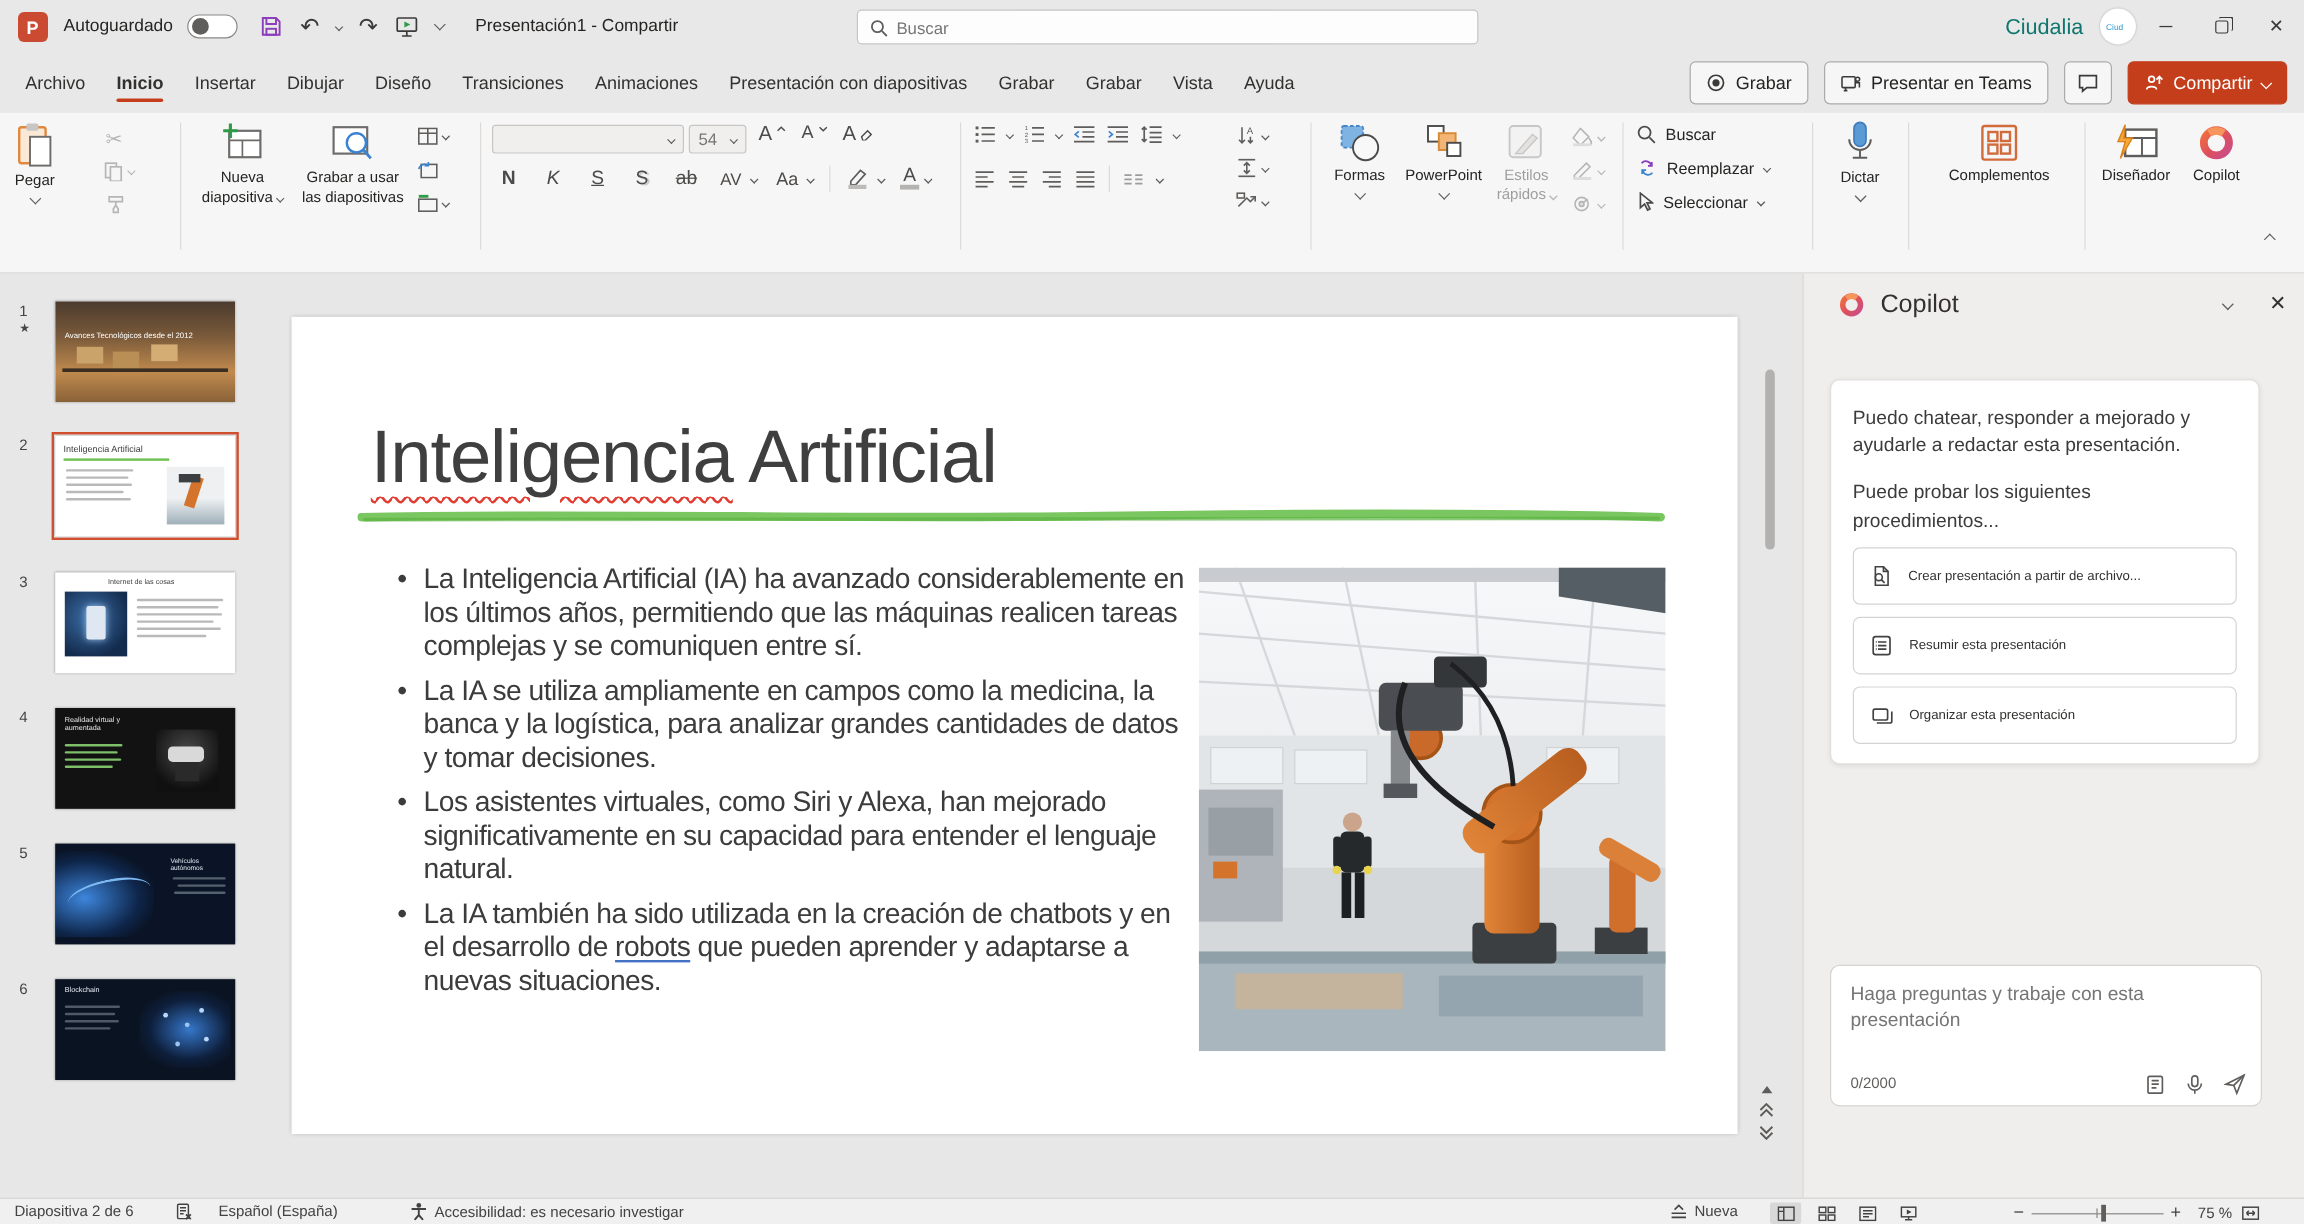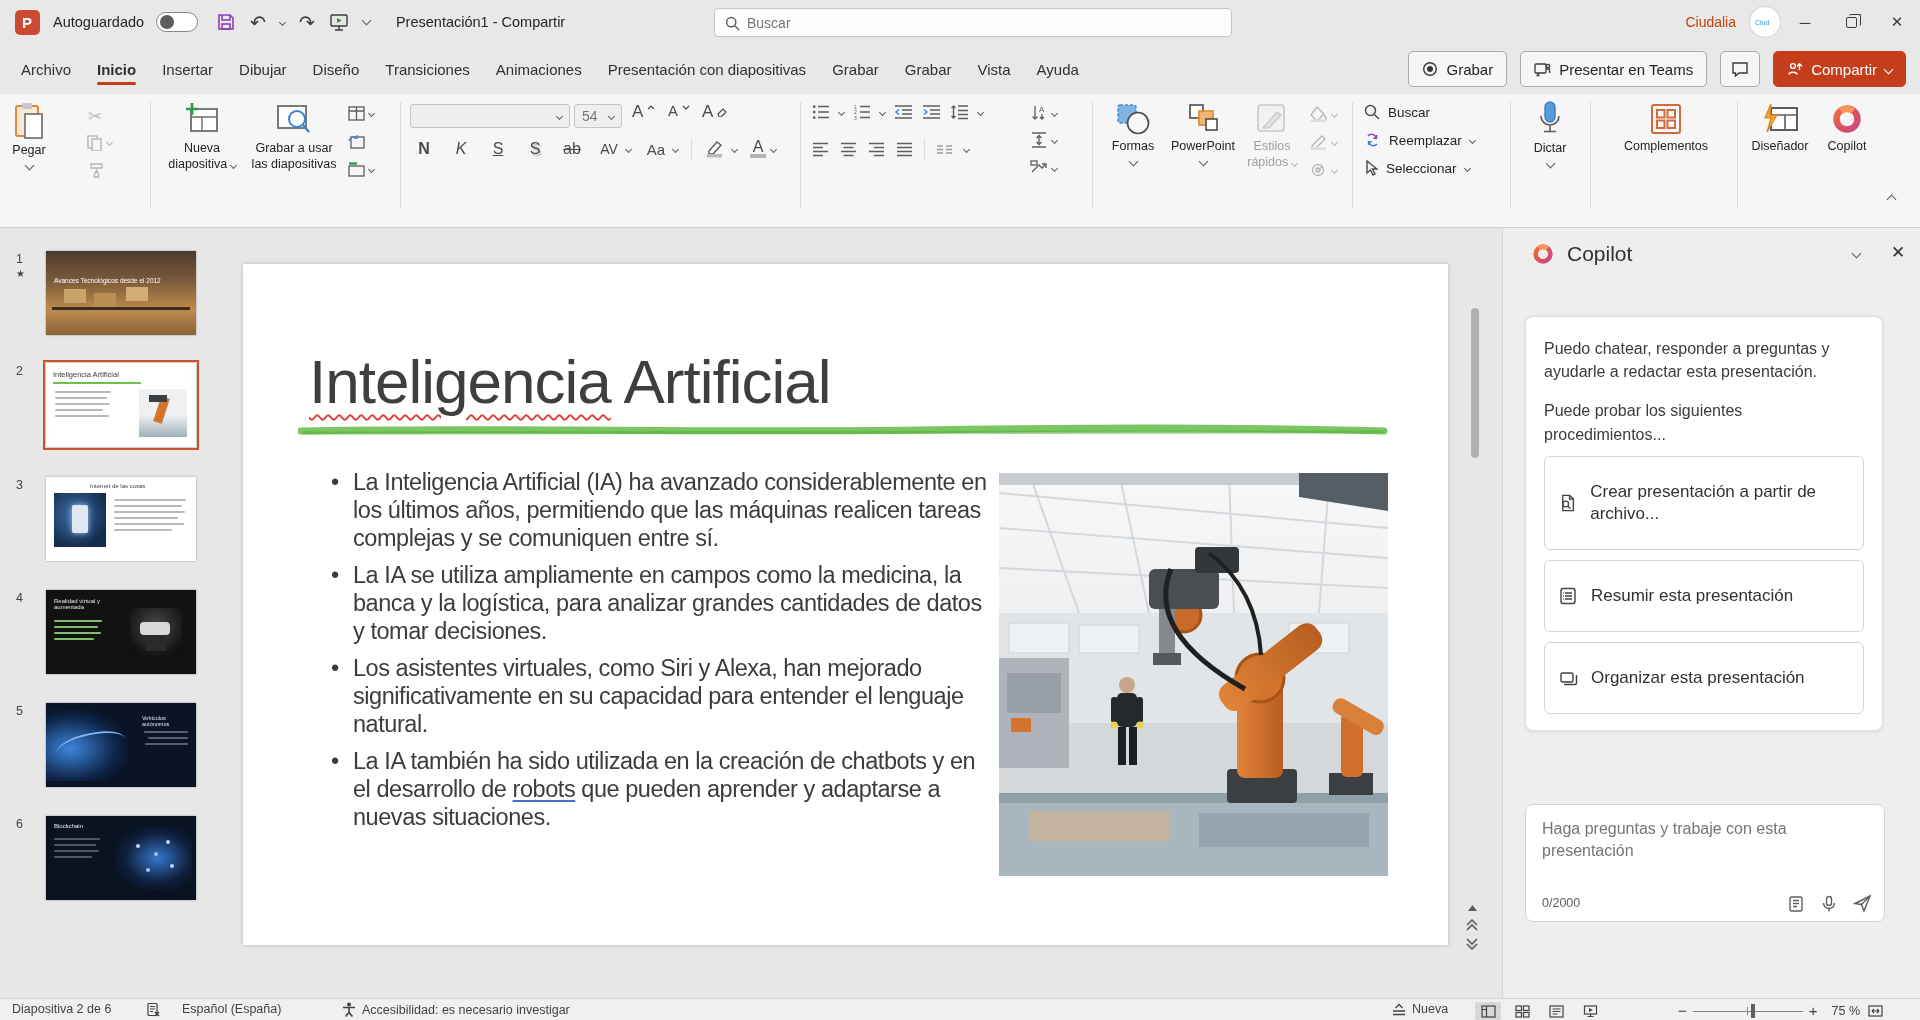--- a/index.html
+++ b/index.html
@@ -14,21 +14,21 @@
 .tb-txt{font-size:14.5px;color:#252423;margin-left:13px}
 .toggle{width:42px;height:20px;border-radius:10px;background:#fff;border:1px solid #8a8886;margin-left:12px;position:relative;flex:none}
 .toggle .knob{position:absolute;left:3px;top:2px;width:14px;height:14px;border-radius:50%;background:#605e5c}
 .qat{display:flex;align-items:center;gap:14px;margin-left:18px;color:#3b3a39}
 .qat .glyph{font-size:19px;line-height:1;color:#3b3a39}
 #doctitle{font-size:14.5px;color:#252423;margin-left:26px}
 #searchbox{position:absolute;left:714px;top:8px;width:518px;height:29px;background:#fdfdfd;border:1px solid #c8c6c4;border-radius:4px;display:flex;align-items:center;padding-left:32px}
 #searchbox input{border:none;outline:none;background:transparent;font-size:14px;color:#444;width:430px;font-family:"Liberation Sans",sans-serif}
 #searchbox svg{position:absolute;left:10px;top:7px}
 #userarea{position:absolute;right:140px;top:0;height:44px;display:flex;align-items:center;gap:14px}
-#username{font-size:14px;color:#c2410c}
+#username{font-size:18px;color:#0f766e}
 #avatar{width:30px;height:30px;border-radius:50%;background:#fff;box-shadow:0 0 2px rgba(0,0,0,.25);display:flex;align-items:center;justify-content:center}
 .winbtn{position:absolute;top:0;width:46px;height:44px;display:flex;align-items:center;justify-content:center;font-size:15px;color:#3b3a39}
 #btnmin{right:92px}#btnmax{right:46px}#btnclose{right:0}
 .restore{width:11px;height:11px;border:1.2px solid #3b3a39;border-radius:2px;position:relative}
 .restore::before{content:"";position:absolute;left:2px;top:-4px;width:11px;height:11px;border:1.2px solid #3b3a39;border-left:none;border-bottom:none;border-radius:2px}
 
 #tabsrow{position:absolute;top:44px;left:0;width:1920px;height:50px;background:#e8e8e8;display:flex;align-items:center;padding-left:8px}
 .tab{font-size:15px;color:#323130;padding:12px 13px;position:relative;white-space:nowrap}
 .tab.active{font-weight:700}
 .tab.active::after{content:"";position:absolute;left:13px;right:13px;bottom:5px;height:3px;border-radius:2px;background:#c43e1c}
@@ -67,21 +67,21 @@
 #vsbthumb{position:absolute;left:0;top:66px;width:8px;height:150px;background:#b3b1af;border-radius:4px}
 #slidenav{position:absolute;left:1466px;top:676px;display:flex;flex-direction:column;align-items:center;gap:7px;color:#5f5d5b}
 
 #copilot{position:absolute;left:1502px;top:0;width:418px;height:770px;background:#f0eeec;border-left:1px solid #d8d6d4}
 #cophead{position:absolute;left:28px;top:14px;display:flex;align-items:center;gap:12px}
 #cophead .t{font-size:21px;color:#323130}
 #copchv{position:absolute;left:350px;top:22px}
 #copclose{position:absolute;left:388px;top:14px;font-size:17px;color:#323130}
 #copcard{position:absolute;left:22px;top:88px;width:358px;background:#fff;border:1px solid #e1dfdd;border-radius:8px;box-shadow:0 1px 4px rgba(0,0,0,.08);padding:20px 18px 16px}
 #copcard .p{font-size:16px;line-height:1.45;color:#3b3b3b;margin-bottom:16px}
-.sugg{display:flex;align-items:center;gap:13px;border:1px solid #d6d4d2;border-radius:6px;background:#fff;padding:24px 13px;margin-top:10px;font-size:17px;color:#323130;line-height:1.3}
+.sugg{display:flex;align-items:center;gap:13px;border:1px solid #d6d4d2;border-radius:6px;background:#fff;padding:13px 13px;margin-top:10px;font-size:11px;color:#323130;line-height:1.3}
 #copinput{position:absolute;left:22px;top:576px;width:360px;height:118px;background:#fff;border:1px solid #d6d4d2;border-radius:8px}
 #copinput textarea{width:100%;height:70px;border:none;outline:none;resize:none;padding:13px 16px;font-size:16px;font-family:"Liberation Sans",sans-serif;color:#444;line-height:1.35;background:transparent}
 #copinput textarea::placeholder{color:#757575}
 #copcount{position:absolute;left:16px;bottom:11px;font-size:12.5px;color:#605e5c}
 #copicons{position:absolute;right:12px;bottom:8px;display:flex;align-items:center;gap:15px}
 
 #statusbar{position:absolute;top:998px;left:0;width:1920px;height:22px;background:#f0f0f0;border-top:1px solid #d6d4d2;font-size:12.5px;color:#424242}
 #statusbar .item{position:absolute;top:3px;display:flex;align-items:center;gap:6px}
 .viewico{width:26px;height:18px;display:flex;align-items:center;justify-content:center}
 .viewico.sel{background:#d8d8d8;border-radius:2px}
@@ -712,21 +712,21 @@
       <svg width="24" height="24" viewBox="0 0 34 34">
           <circle cx="17" cy="17" r="10.5" fill="none" stroke="url(#cg)" stroke-width="6.5"></circle>
           <path d="M11 9 a10.5 10.5 0 0 1 12 0" fill="none" stroke="#f6955c" stroke-width="6.5"></path>
         </svg>
       <span class="t">Copilot</span>
     </div>
     <span class="chv" id="copchv"></span>
     <span id="copclose">✕</span>
 
     <div id="copcard">
-      <div class="p">Puedo chatear, responder a preguntas y ayudarle a redactar esta presentación.</div>
+      <div class="p">Puedo chatear, responder a mejorado y ayudarle a redactar esta presentación.</div>
       <div class="p" style="margin-bottom:4px">Puede probar los siguientes procedimientos...</div>
       <div class="sugg">
         <svg width="20" height="20" viewBox="0 0 20 20" fill="none" stroke="#424242" stroke-width="1.4">
             <path d="M5 2 h7 l4 4 v12 h-11 z"></path>
             <path d="M12 2 v4 h4"></path>
             <circle cx="8" cy="11" r="3"></circle>
             <path d="M10.3 13.3 L13 16"></path>
           </svg>
         <span style="width:270px">Crear presentación a partir de archivo...</span>
       </div>

